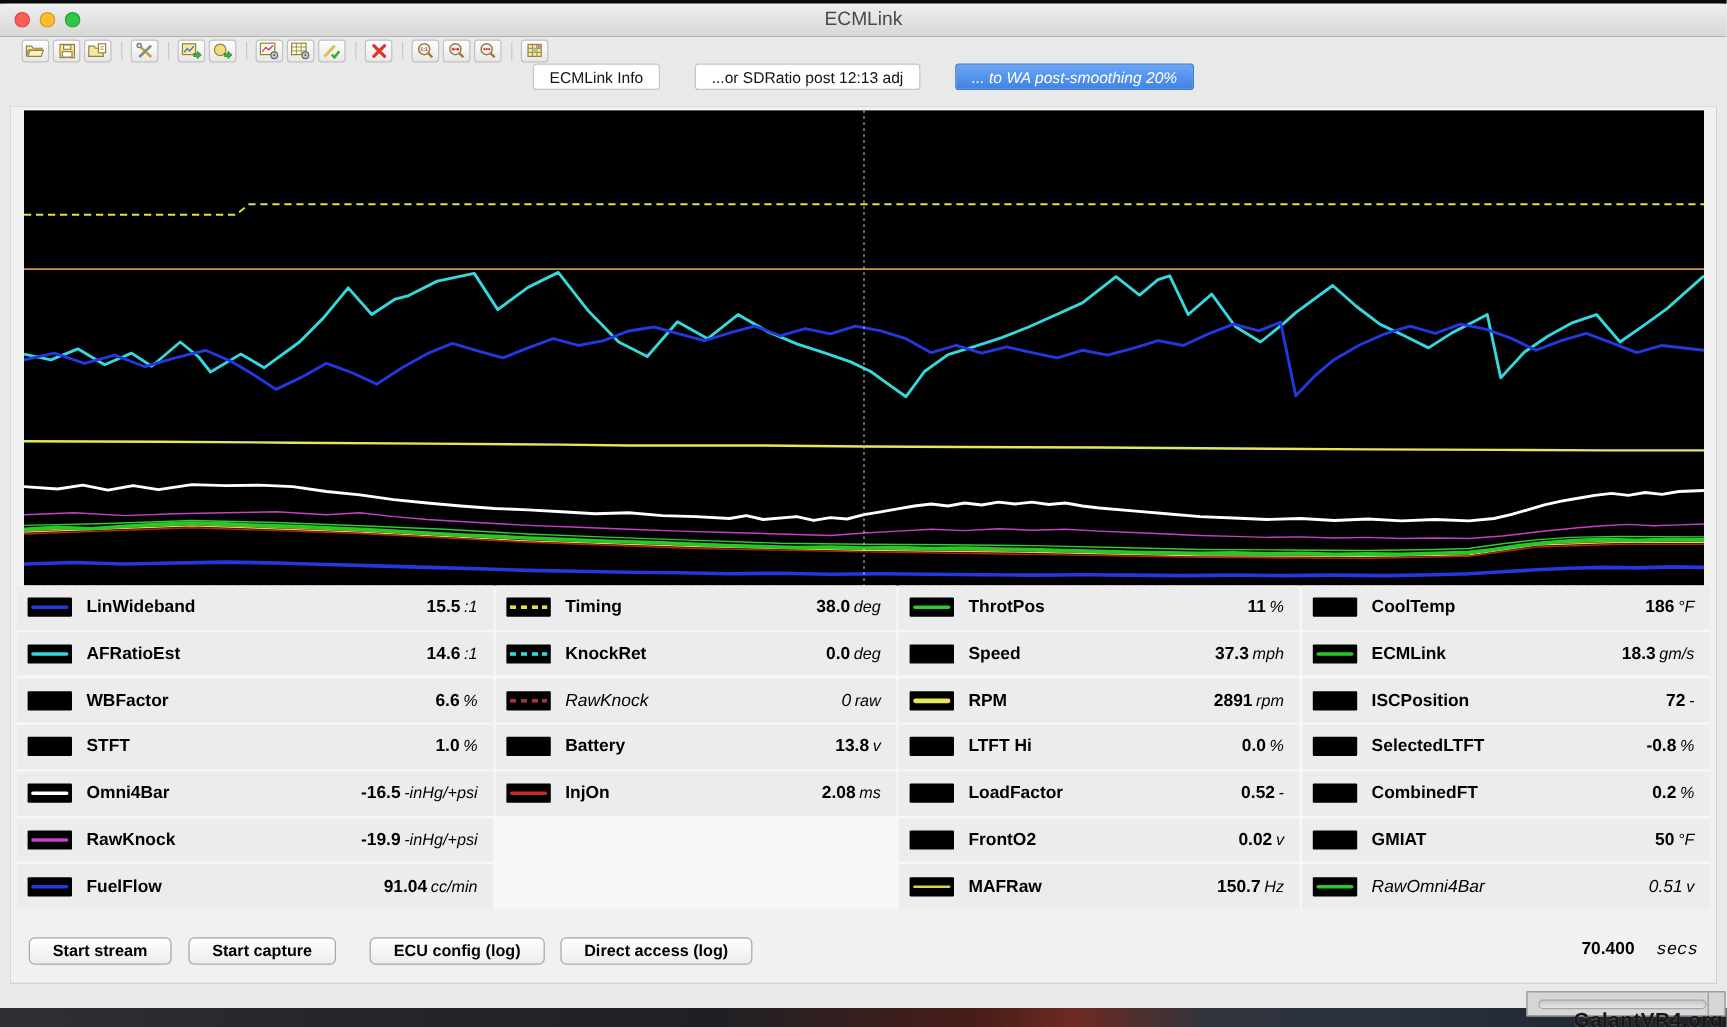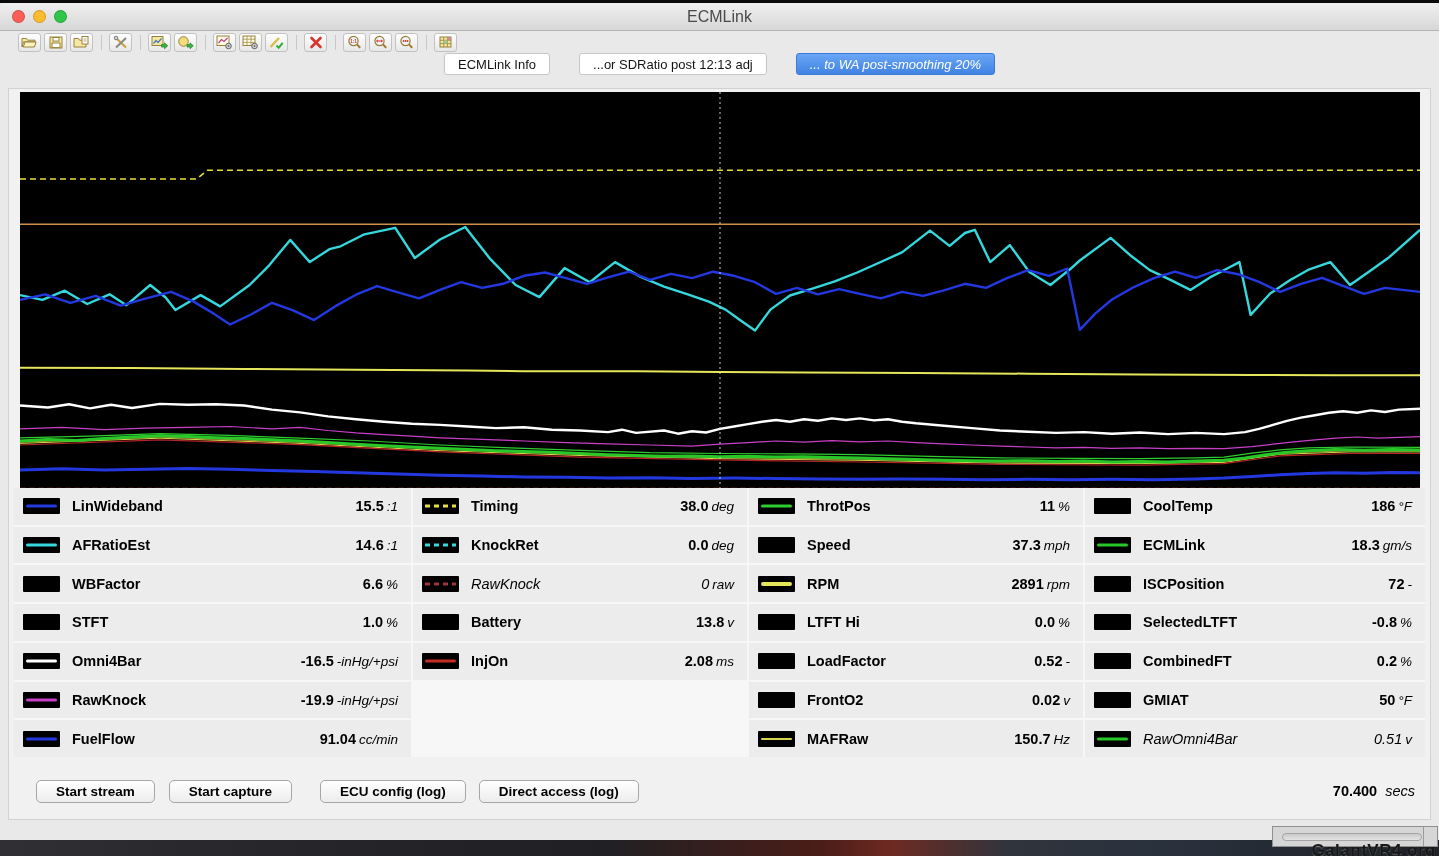--- a/index.html
+++ b/index.html
@@ -37,30 +37,30 @@
   .grow{background:#ececec;display:flex;align-items:center;}
   .swatch{width:37px;height:16px;background:#000;margin-left:9px;position:relative;flex:none;border-radius:1px;}
   .swatch .sline{position:absolute;left:3px;right:3px;top:50%;transform:translateY(-50%);}
   .glbl{margin-left:12px;font-weight:bold;font-size:14.5px;color:#000;white-space:nowrap;}
   .grow.it .glbl{font-weight:normal;font-style:italic;}
   .gval{margin-left:auto;margin-right:13px;font-size:14.5px;color:#000;white-space:nowrap;}
   .gval .v{font-weight:bold;}
   .grow.it .gval .v{font-weight:normal;font-style:italic;}
   .gval .u{font-style:italic;font-weight:normal;font-size:13.5px;padding-left:3px;}
   
-  .fbar{position:absolute;left:16px;top:692px;height:24px;display:flex;align-items:flex-start;margin-left:12px;}
+  .fbar{position:absolute;left:16px;top:692px;height:24px;display:flex;align-items:center;}
   .fbtn{height:23px;padding:0 19px;border:1px solid #a6a6a6;border-radius:5px;
         background:linear-gradient(#ffffff,#ececec);font-weight:bold;font-size:13.5px;color:#000;
         font-family:"Liberation Sans",sans-serif;}
   .fbtn:nth-child(1){margin-right:14px;}
   .fbtn:nth-child(2){margin-right:28px;}
   .fbtn:nth-child(3){margin-right:13px;}
   .ftime{position:absolute;right:16px;top:695px;font-size:14.5px;color:#000;}
   .ftime .v{font-weight:bold;}
-  .ftime .u{font-style:italic;padding-left:8px;}
+  .ftime .u{font-style:italic;padding-left:18px;font-family:Liberation Mono, monospace;}
   
   .desktop{position:absolute;left:0;top:840px;width:100%;height:16px;
            background:linear-gradient(90deg,#303034 0%,#27272b 18%,#202024 42%,#4a1d18 57%,#6e2a22 62%,#30343c 70%,#2a323e 80%,#1e2126 100%);}
   .sbwidget{position:absolute;left:1272px;top:826px;width:166px;height:21px;background:#d6d6d6;
             border:1px solid #8f8f8f;box-sizing:border-box;}
   .sbtrack{position:absolute;left:9px;top:6px;width:140px;height:8px;border-radius:4px;
            background:linear-gradient(#c9c9c9,#e4e4e4);border:1px solid #a5a5a5;box-sizing:border-box;}
   .sbdiv{position:absolute;right:13px;top:0;bottom:0;width:1px;background:#9a9a9a;}
   .watermark{position:absolute;right:3px;top:841px;font-size:17px;font-weight:bold;color:#181818;
              letter-spacing:.5px;text-shadow:0 1px 1px rgba(150,150,150,.55);}

